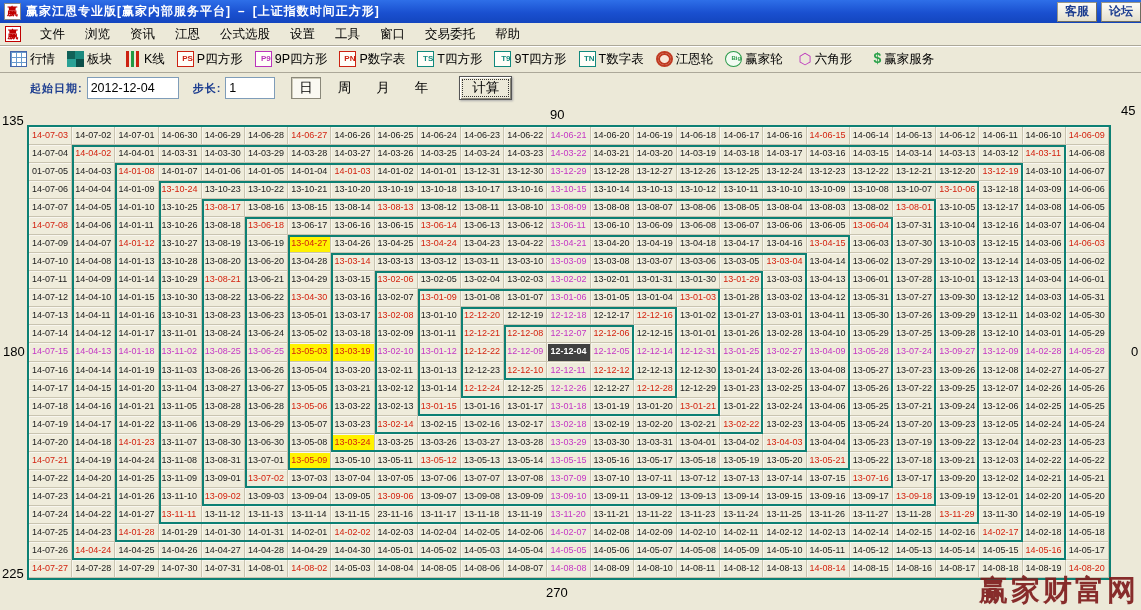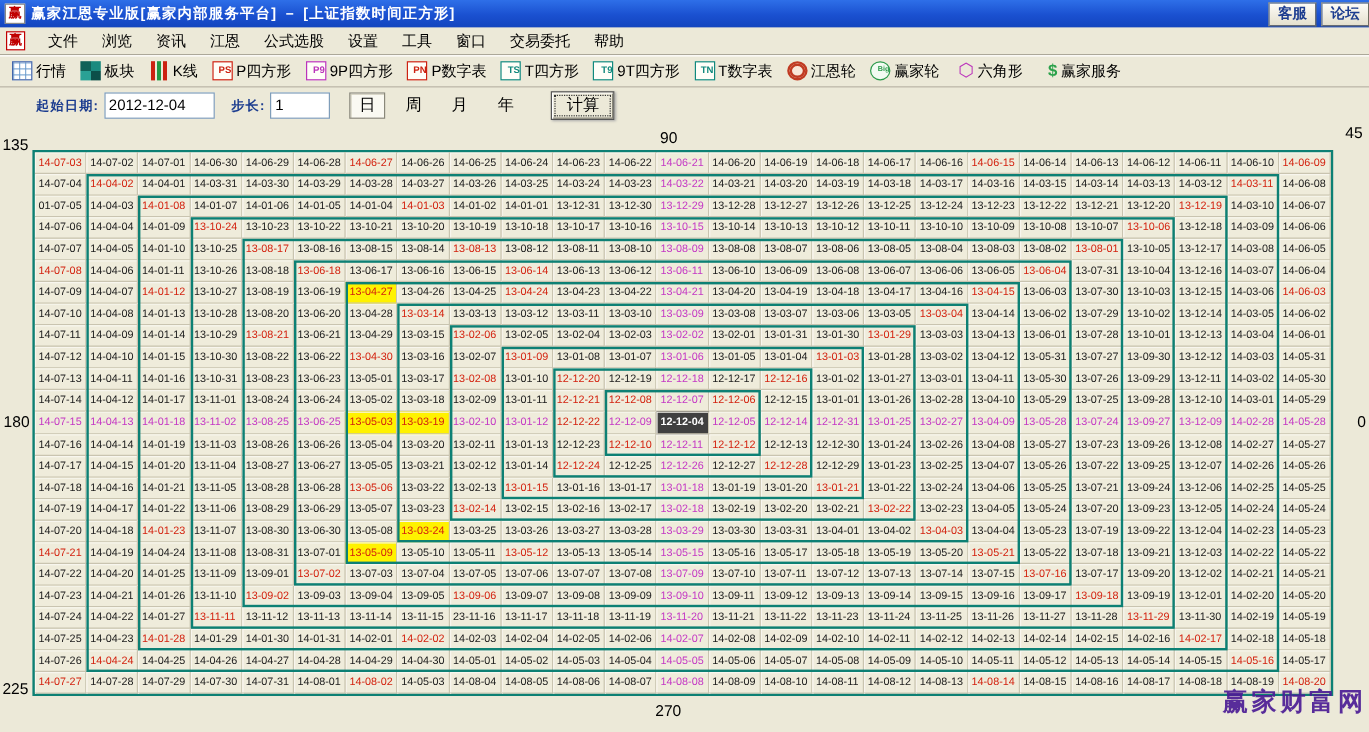--- a/index.html
+++ b/index.html
@@ -82,21 +82,21 @@
     line-height:17px;white-space:nowrap;overflow:hidden;
     box-shadow:inset -1px -1px 0 #C9C4B0,inset 1px 1px 0 #F8F6EE;}
   .cell.red{color:#D3220F;}
   .cell.magenta{color:#C437C4;}
   .cell.yellow{background:#FFF200;color:#D3220F;}
   .cell.center{background:#404040;color:#fff;font-weight:bold;}
   .ring{position:absolute;border:2px solid #0D8074;pointer-events:none;box-sizing:border-box;}
 
   #watermark{position:absolute;right:2px;top:468px;z-index:40;
     font-family:"DejaVu Serif","Liberation Serif",serif;
-    font-size:21px;font-weight:bold;color:#4c1d95;letter-spacing:3px;
+    font-size:29px;font-weight:bold;color:#7f1d1d;letter-spacing:3px;
     opacity:0.92;white-space:nowrap;}
   #label-315{right:17px;top:508px;left:auto;margin-top:40px;}
 </style>
 </head>
 <body>
 
 <div id="titlebar">
   <div id="title-logo">赢</div>
   <div id="title-text">赢家江恩专业版[赢家内部服务平台] － [上证指数时间正方形]</div>
   <div id="title-buttons">

